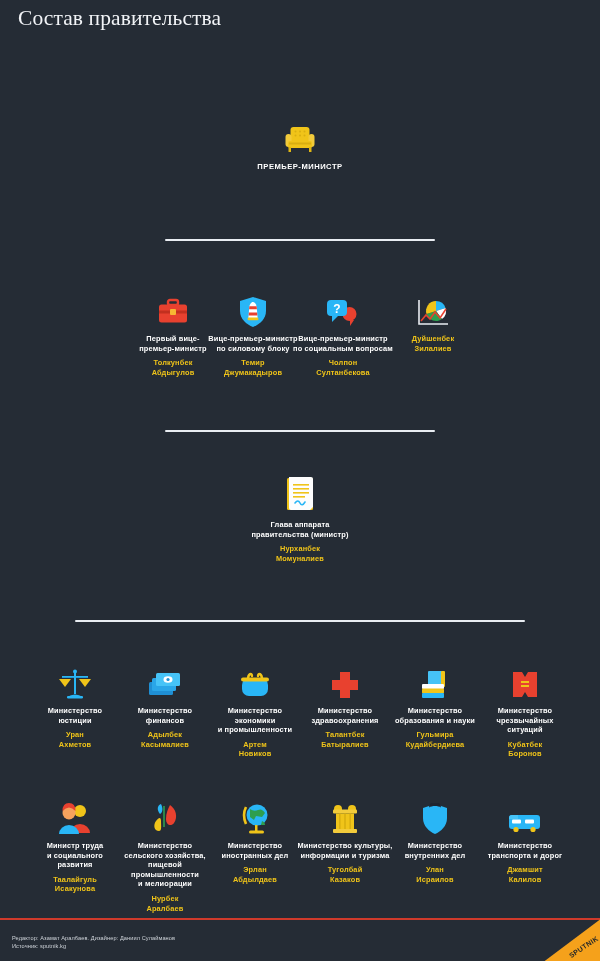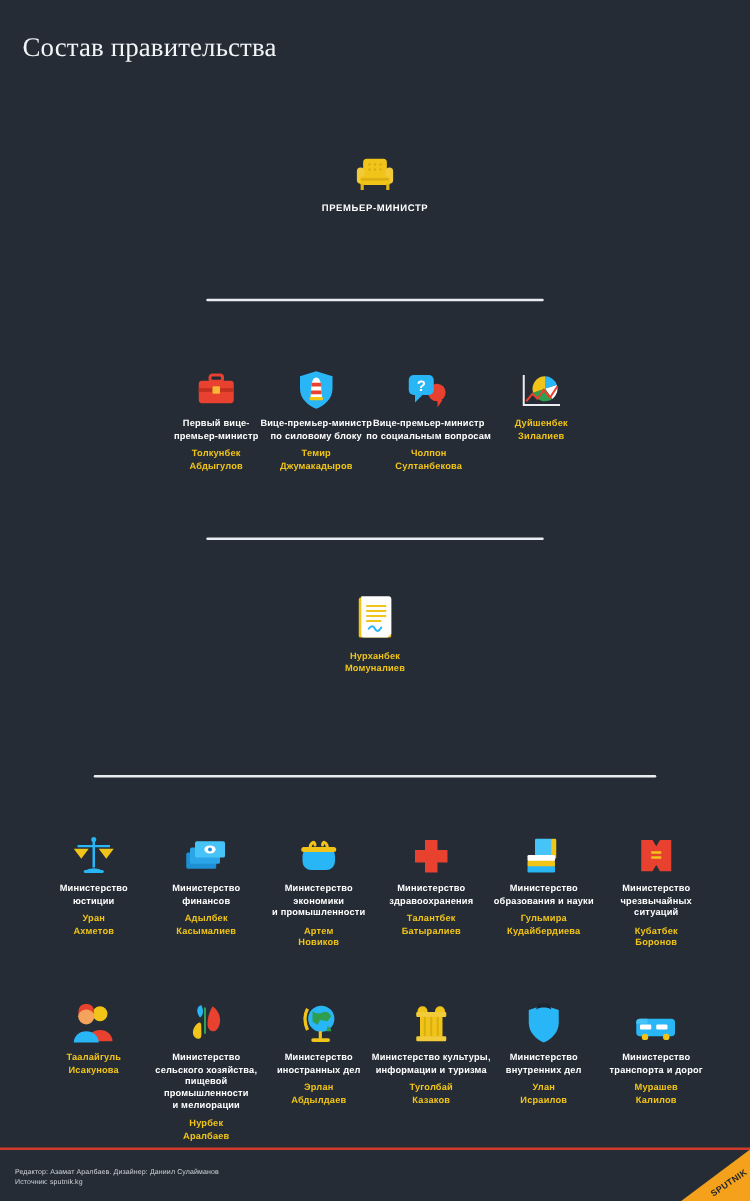--- a/index.html
+++ b/index.html
@@ -7,21 +7,21 @@
     width:600px;height:961px;
     background:#252c35;
     font-family:"Liberation Sans", sans-serif;
     color:#ffffff;
     overflow:hidden;
     position:relative;
   }
   .page{position:relative;width:600px;height:961px;}
 
   
-  .header{position:absolute;left:18px;top:26px;width:560px;}
+  .header{position:absolute;left:18px;top:6px;width:560px;}
   .header .title-line{
     font-family:"Liberation Serif", serif;
     font-size:21.5px;
     line-height:25px;
     color:#f2f4f7;
     letter-spacing:.1px;
     white-space:nowrap;
   }
 
   
@@ -188,20 +188,24 @@
         <path d="M6 1 H28 A2 2 0 0 1 30 3 V31 L27 34 H8 A2 2 0 0 1 6 32 Z" fill="#fdfdfd"></path>
         <g fill="#f0c419">
           <rect x="10" y="8" width="16" height="1.6"></rect>
           <rect x="10" y="12" width="16" height="1.6"></rect>
           <rect x="10" y="16" width="16" height="1.6"></rect>
           <rect x="10" y="20" width="12" height="1.6"></rect>
         </g>
         <path d="M12 27 q3 -4 5 0 t5 -1" fill="none" stroke="#29b6f6" stroke-width="1.6" stroke-linecap="round"></path>
       </svg>
     </div>
+    <div class="role">
+      <div>Глава аппарата</div>
+      <div>правительства (министр)</div>
+    </div>
     <div class="person">
       <div>Нурханбек</div>
       <div>Момуналиев</div>
     </div>
   </div>
 
   <div class="divider" style="left:75px;top:620px;width:450px;"></div>
 
   <div class="node min" style="left:25px;top:660px;">
     <div class="icon">
@@ -322,20 +326,25 @@
 
   <div class="node min" style="left:25px;top:795px;">
     <div class="icon">
       <svg width="36" height="32" viewBox="0 0 36 32">
         <circle cx="23" cy="8" r="6" fill="#f0c419"></circle>
         <path d="M13 30 a10 9 0 0 1 20 0 Z" fill="#e8412f"></path>
         <circle cx="12" cy="10" r="6.5" fill="#f5a25d"></circle>
         <path d="M2 31 a10 9 0 0 1 20 0 Z" fill="#29b6f6"></path>
         <path d="M5.5 8 q6.5 -7 13 0 q0 -8 -6.5 -8 t-6.5 8 Z" fill="#e8412f"></path>
       </svg>
+    </div>
+    <div class="role">
+      <div>Министр труда</div>
+      <div>и социального</div>
+      <div>развития</div>
     </div>
     <div class="person">
       <div>Таалайгуль</div>
       <div>Исакунова</div>
     </div>
   </div>
 
   <div class="node min" style="left:115px;top:795px;">
     <div class="icon">
       <svg width="34" height="32" viewBox="0 0 34 32">
@@ -429,21 +438,21 @@
         <rect x="18" y="10.5" width="9" height="4" rx="1" fill="#ffffff"></rect>
         <circle cx="9" cy="20.5" r="2.6" fill="#f0c419"></circle>
         <circle cx="26" cy="20.5" r="2.6" fill="#f0c419"></circle>
       </svg>
     </div>
     <div class="role">
       <div>Министерство</div>
       <div>транспорта и дорог</div>
     </div>
     <div class="person">
-      <div>Мурашев</div>
+      <div>Джамшит</div>
       <div>Калилов</div>
     </div>
   </div>
 
   <div class="footer-rule"></div>
   <div class="footer">
     <div>Редактор: Азамат Аралбаев. Дизайнер: Даниил Сулайманов</div>
     <div>Источник: sputnik.kg</div>
   </div>
 

